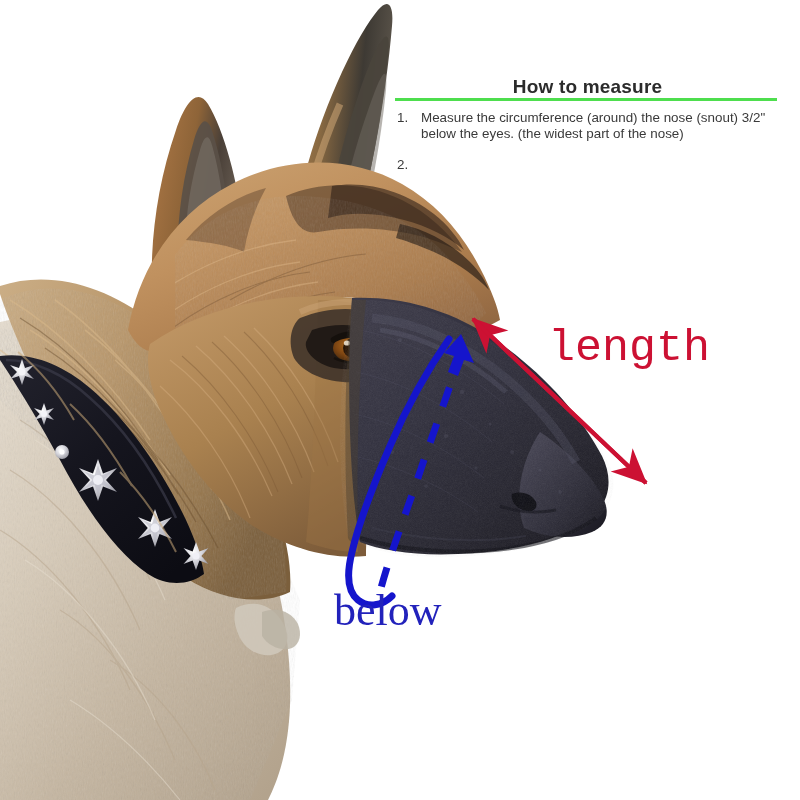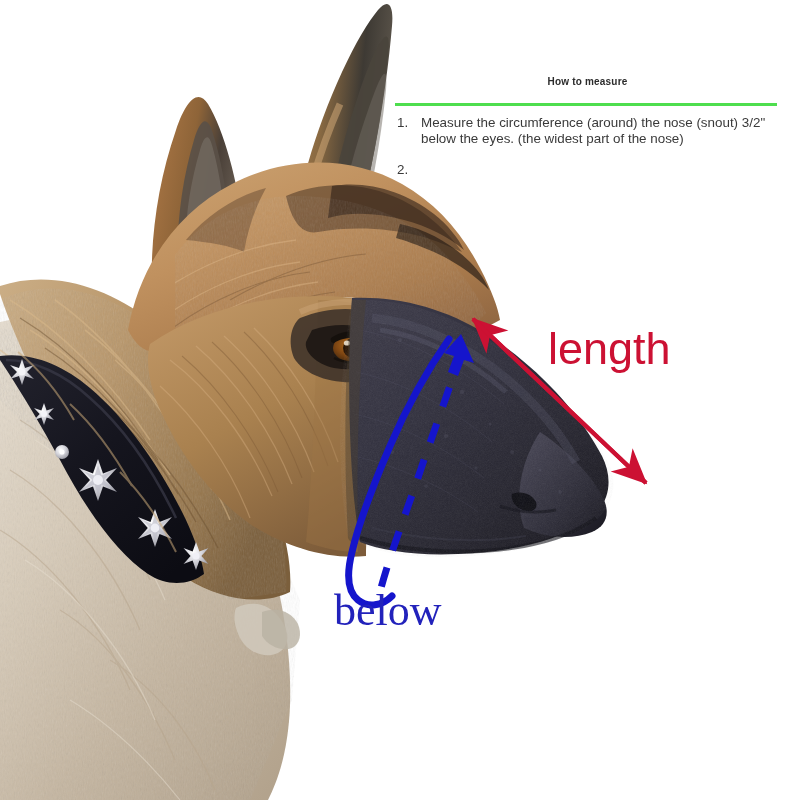--- a/index.html
+++ b/index.html
@@ -29,25 +29,25 @@
 
   
   #instructions-panel {
     position: absolute;
     left: 395px;
     top: 76px;
     width: 385px;
   }
   #instructions-title {
     text-align: center;
-    font-size: 10px;
+    font-size: 19px;
     font-weight: bold;
     color: #2b2b2b;
     letter-spacing: .2px;
-    padding-bottom: 16px;
+    padding-bottom: 0;
   }
   #instructions-rule {
     height: 3px;
     background: #4ede4e;
     width: 382px;
     margin-bottom: 9px;
   }
   ol.steps {
     list-style: none;
     margin: 0;
@@ -67,21 +67,21 @@
     top: 0;
     font-size: 13.4px;
     color: #3a3a3a;
   }
 
   
   #length-label {
     position: absolute;
     left: 548px;
     top: 326px;
-    font-family: Liberation Sans, sans-serif;
+    font-family: Liberation Mono, monospace;
     font-size: 45px;
     color: #cc1133;
     line-height: 1;
     white-space: nowrap;
   }
   #circumference-label {
     position: absolute;
     left: 334px;
     top: 586px;
     font-family: "Liberation Serif", serif;

